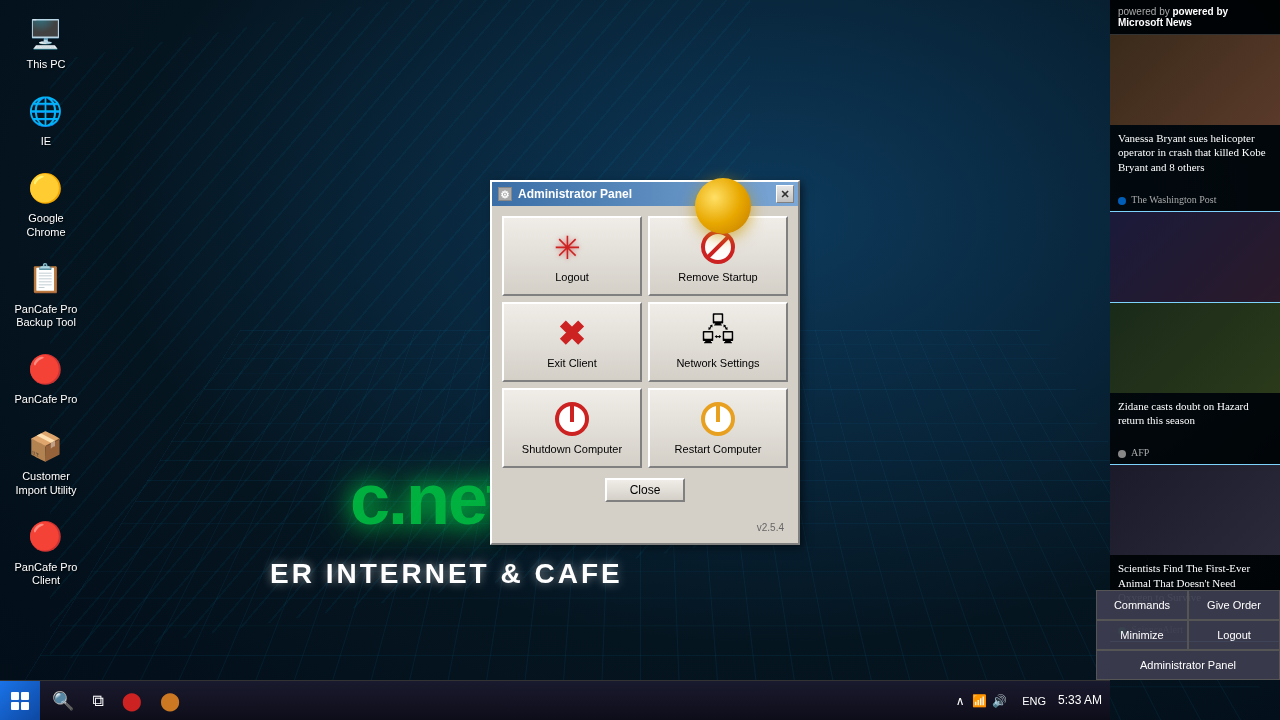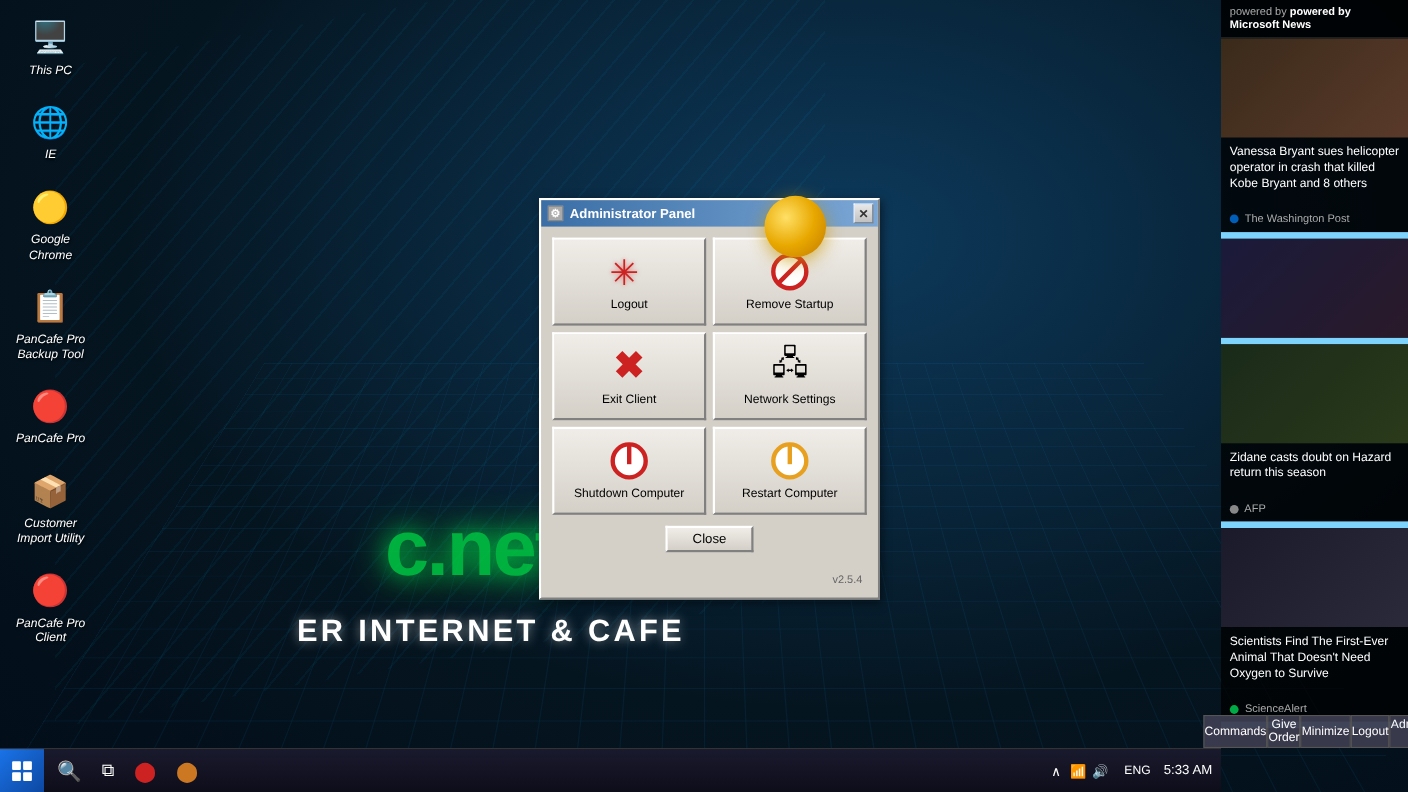--- a/index.html
+++ b/index.html
@@ -174,21 +174,20 @@
       justify-content: center;
       font-size: 28px;
     }
 
     .icon-label {
       color: white;
       font-size: 11px;
       text-align: center;
       text-shadow: 1px 1px 2px black;
       line-height: 1.2;
-      font-style: italic;
     }
 
     
     .news-panel {
       position: absolute;
       top: 0; right: 0;
       width: 170px;
       height: 680px;
       background: rgba(0,0,0,0.75);
       overflow: hidden;
@@ -201,22 +200,23 @@
       color: #aaa;
       background: rgba(0,0,0,0.5);
       border-bottom: 1px solid #333;
     }
 
     .news-header strong {
       color: white;
     }
 
     .news-item {
-      border-bottom: 6px solid #7dd3fc;
+      border-bottom: 1px solid #7dd3fc;
       overflow: hidden;
+      font-family: Liberation Serif, serif;
     }
 
     .news-thumb {
       width: 100%;
       height: 90px;
       background: #333;
       position: relative;
       overflow: hidden;
     }
 
@@ -248,24 +248,24 @@
       height: 8px;
       border-radius: 50%;
       margin-right: 3px;
       vertical-align: middle;
     }
 
     
     .bottom-right-panel {
       position: absolute;
       bottom: 40px;
-      right: 16px;
-      width: 170px;
-      display: flex;
-      flex-direction: row;
+      right: 0;
+      width: 184px;
+      display: flex;
+      flex-direction: column;
       gap: 0;
       z-index: 101;
     }
 
     .bottom-right-panel .btn-row {
       display: flex;
     }
 
     .bottom-btn {
       flex: 1;

